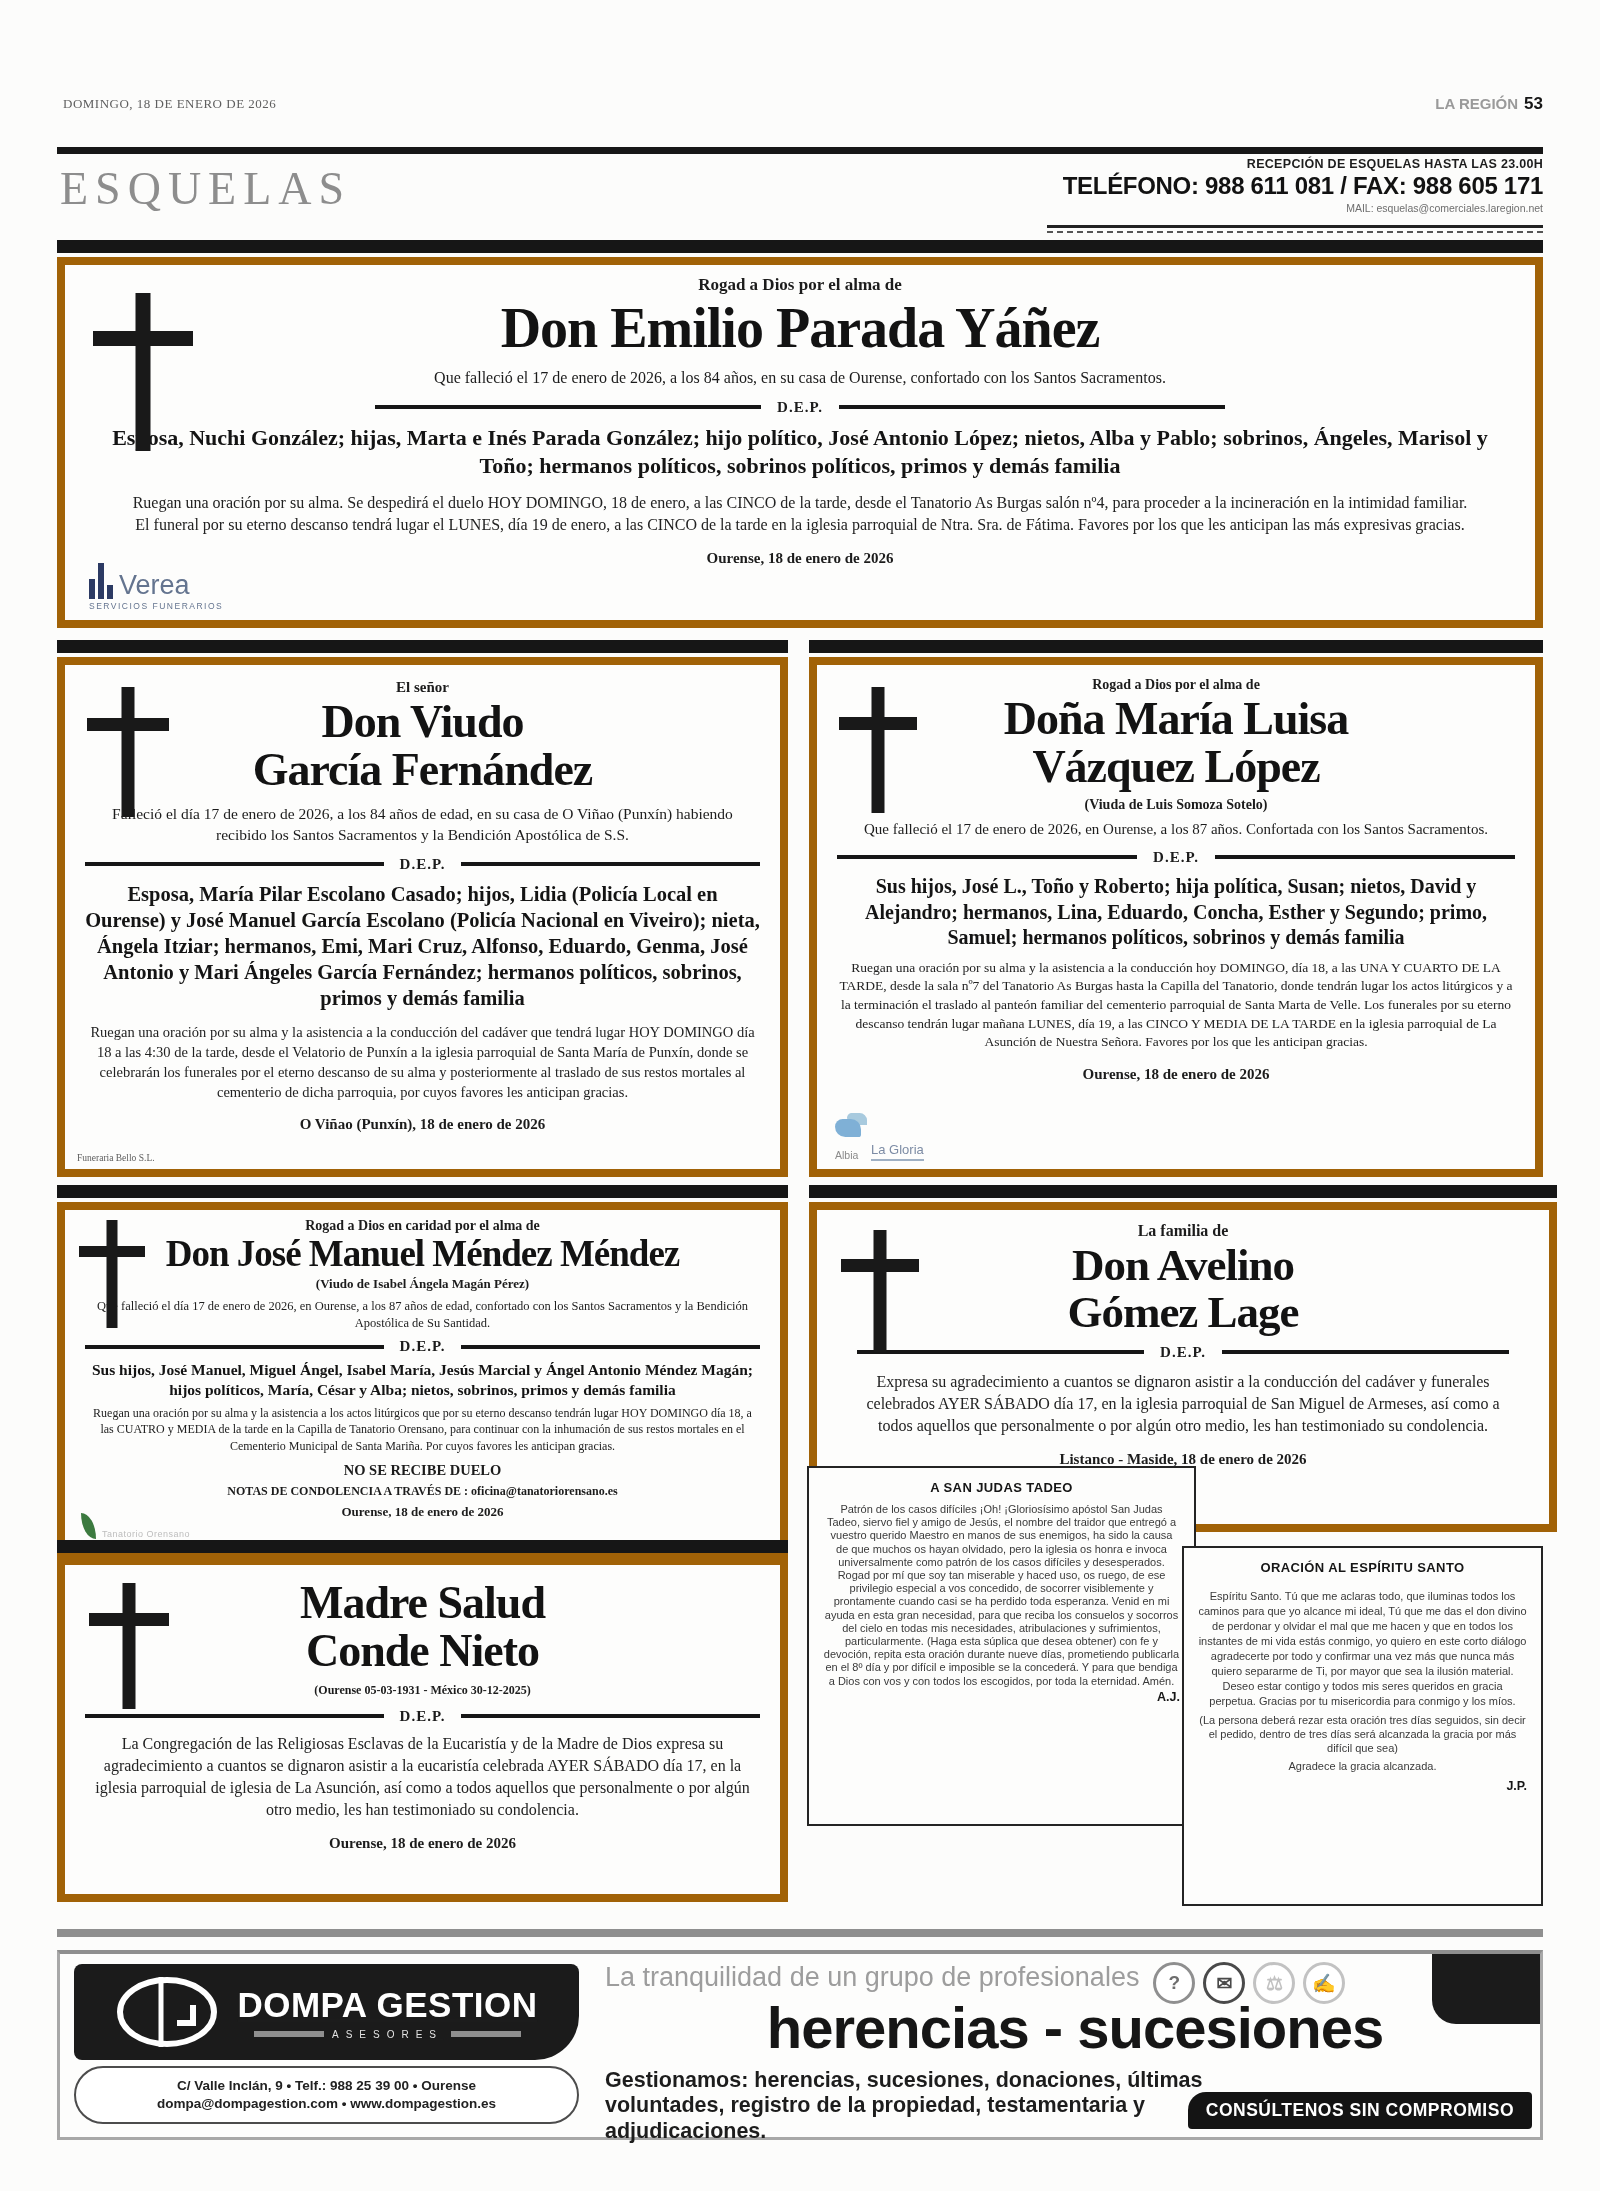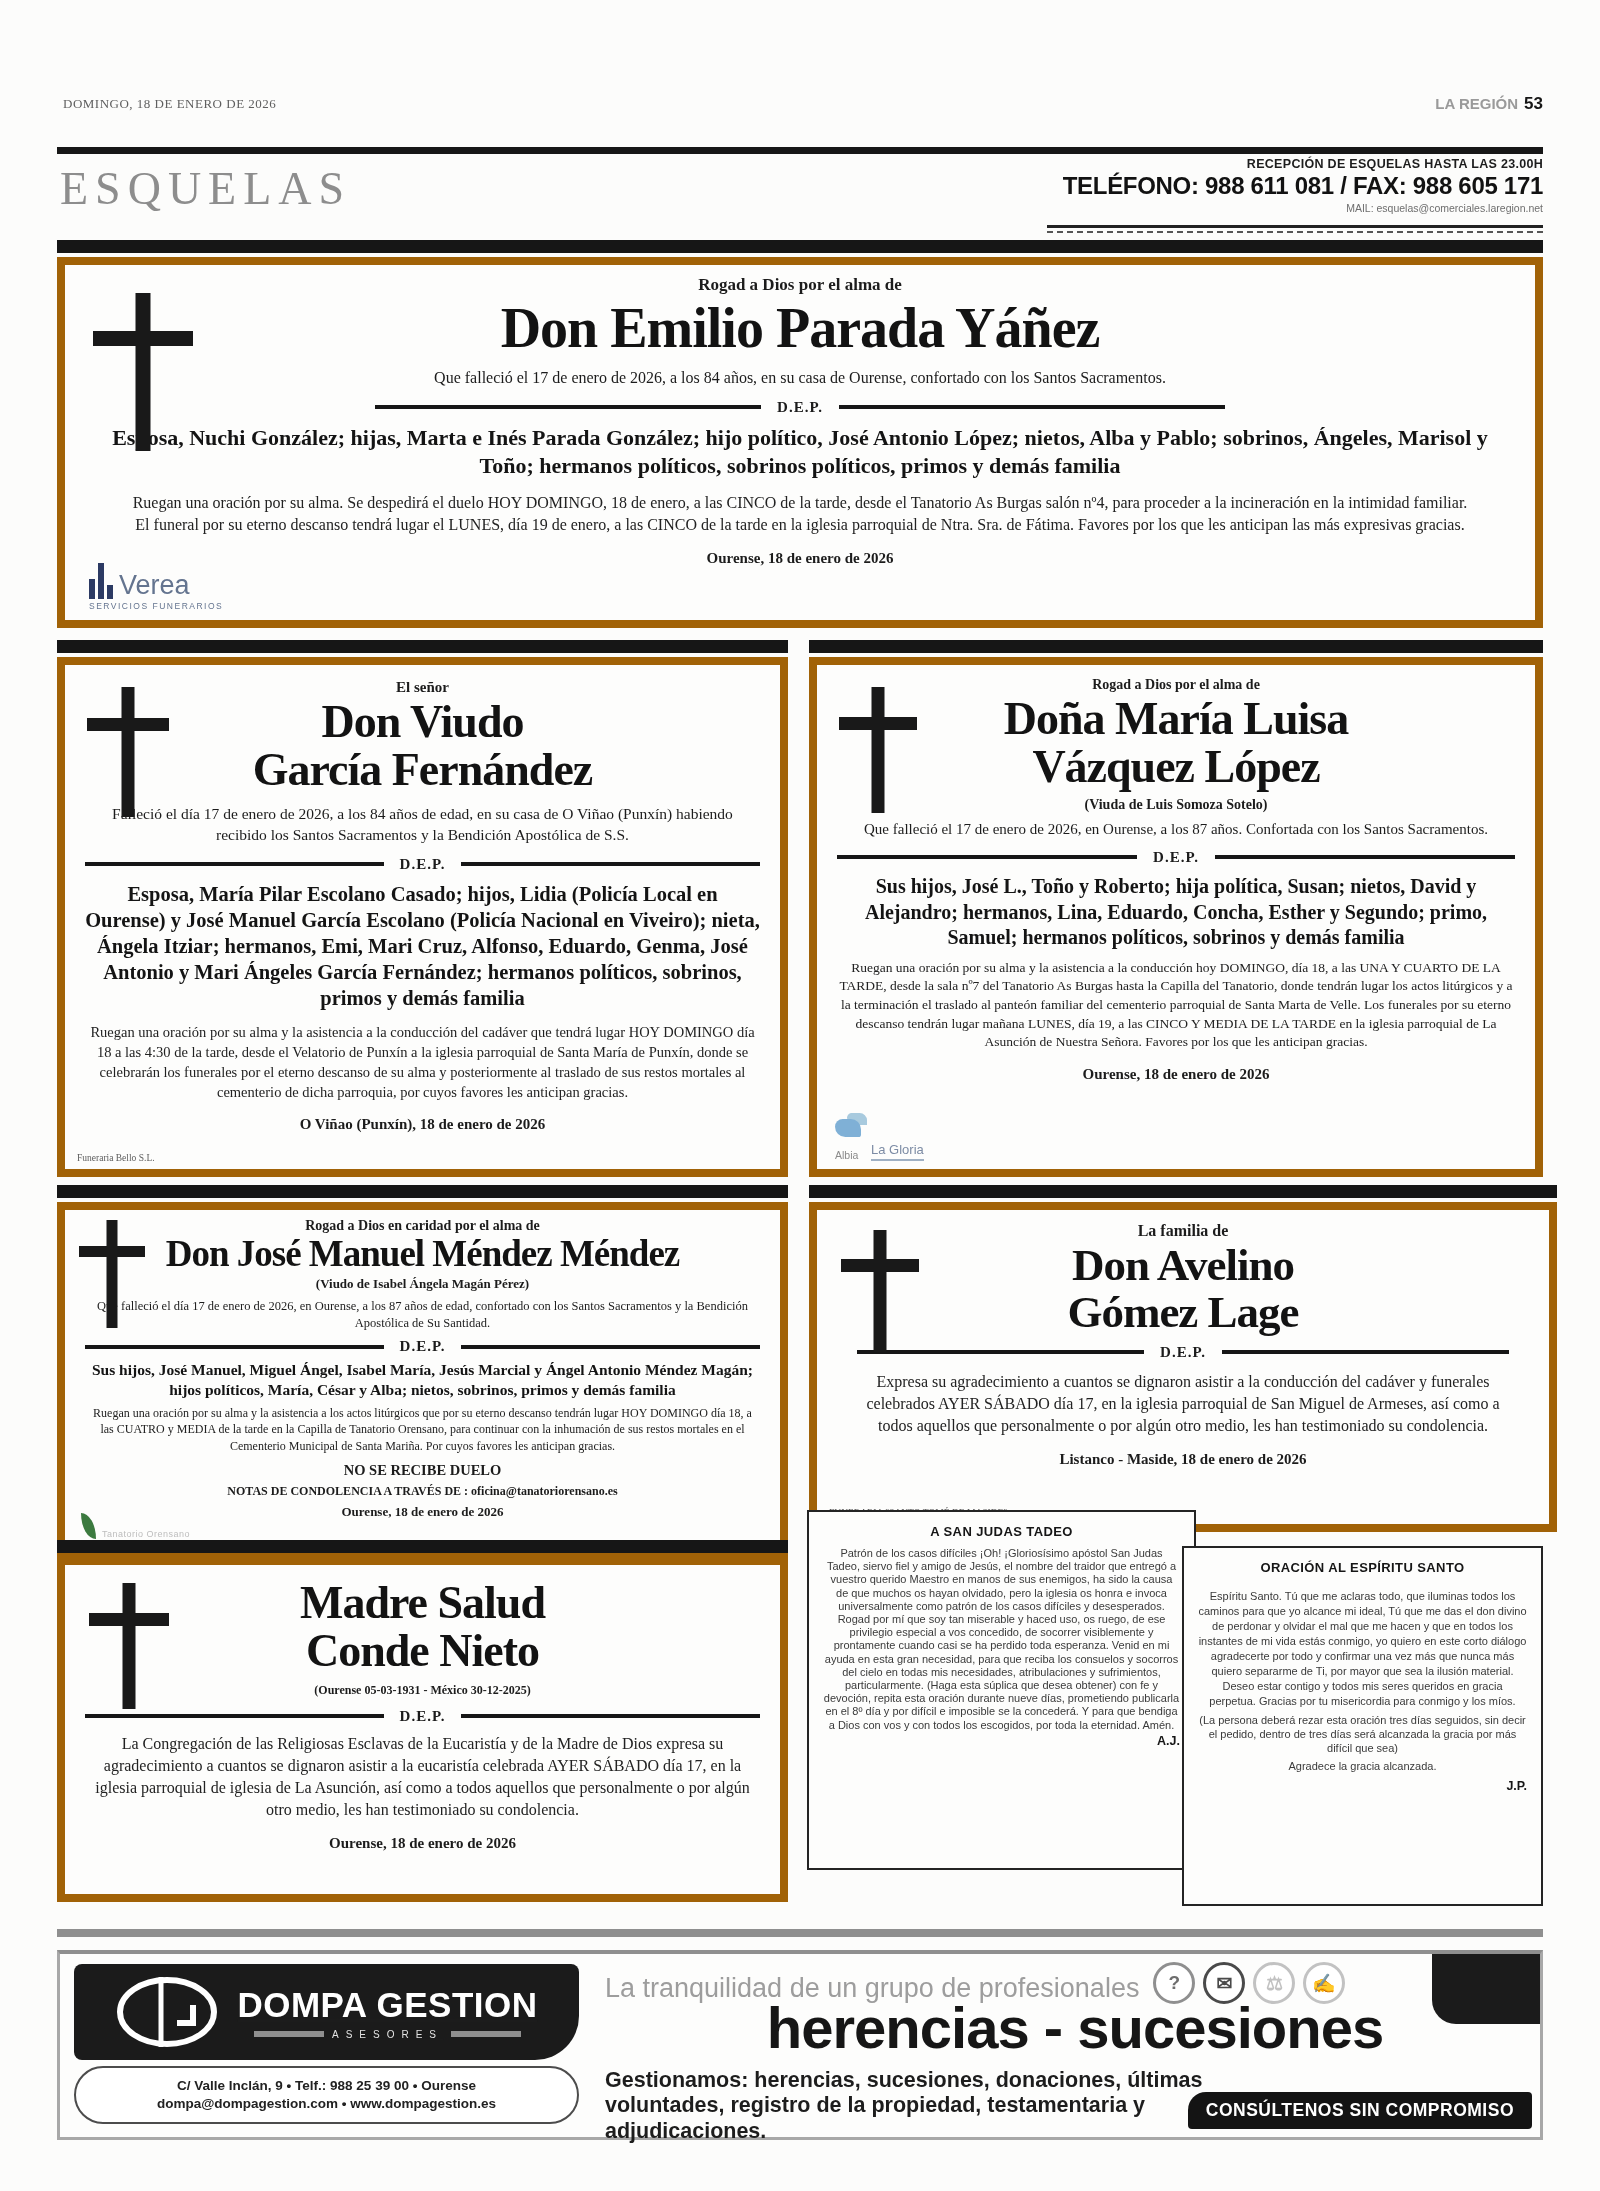--- a/index.html
+++ b/index.html
@@ -104,21 +104,21 @@
   #ob-madresalud .nbox{min-height:345px;padding-top:14px;}
   #ob-madresalud .cross{left:24px;top:18px;width:80px;height:126px;}
   #ob-madresalud .cross .cv{width:13px}#ob-madresalud .cross .ch{height:13px}
   #ob-madresalud .oname{font-size:46px;}
   #ob-madresalud .osub{font-size:12px;margin-top:8px;}
   #ob-madresalud .onotice{font-size:16px;margin-top:8px;text-align:center;}
 
   
   .prayer{position:absolute;border:2px solid #242424;background:#fdfdfc;box-sizing:border-box;
           font-family:"Liberation Sans",sans-serif;padding:12px 14px;text-align:center;overflow:hidden;}
-  #prayer-judas{left:807px;top:1510px;width:389px;height:360px;}
+  #prayer-judas{left:807px;top:1466px;width:389px;height:360px;}
   #prayer-espiritu{left:1182px;top:1546px;width:361px;height:360px;}
   .prayer h4{margin:0 0 8px;font-size:13px;letter-spacing:.4px;color:#161616;}
   .prayer .pbody{font-size:11px;line-height:13.2px;color:#3a3a3a;text-align:center;}
   #prayer-espiritu .pbody{margin-top:14px;line-height:15px;}
   .prayer .pnote{font-size:11px;line-height:14px;color:#3a3a3a;margin-top:4px;}
   .prayer .psig{text-align:right;font-weight:bold;font-size:12.5px;color:#161616;margin-top:6px;}
   #prayer-judas .psig{margin-top:2px;}
 
   
   .verea{position:absolute;left:24px;bottom:10px;text-align:left;line-height:1;}
@@ -146,21 +146,21 @@
   .dompa-mark{flex:0 0 auto;}
   .dompa-texts{color:#fff;text-align:center;}
   .dompa-name{font-size:35px;font-weight:bold;letter-spacing:.5px;}
   .dompa-sub{font-size:10px;letter-spacing:7px;color:#e3e3e3;margin-top:4px;
       display:flex;align-items:center;gap:8px;justify-content:center;}
   .dompa-sub:before,.dompa-sub:after{content:"";height:6px;width:70px;background:#8f8f8f;}
   .ad-address-pill{position:absolute;left:14px;top:112px;width:505px;height:58px;box-sizing:border-box;
       border:2px solid #4c4c4c;border-radius:30px;background:#fff;display:flex;flex-direction:column;
       align-items:center;justify-content:center;line-height:1.3;}
   .ad-address{font-size:13.5px;font-weight:bold;color:#222;}
-  .ad-tagline{position:absolute;left:545px;top:8px;font-size:27px;color:#9d9d9d;white-space:nowrap;display:flex;align-items:flex-end;gap:14px;}
+  .ad-tagline{position:absolute;left:545px;top:8px;font-size:27px;color:#9d9d9d;white-space:nowrap;display:flex;align-items:flex-start;gap:14px;}
   .ad-icons{display:flex;gap:8px;}
   .ad-icon{width:36px;height:36px;border-radius:50%;border:3px solid #8f8f8f;color:#6e6e6e;
       display:flex;align-items:center;justify-content:center;font-size:19px;font-weight:bold;background:#fff;}
   .ad-icon.dark{border-color:#4a4a4a;color:#4a4a4a;}
   .ad-icon.faint{border-color:#c2c2c2;color:#c2c2c2;}
   .ad-notch{position:absolute;right:0;top:0;width:108px;height:70px;background:#1b1b1b;border-radius:0 0 0 24px;}
   .ad-headline{position:absolute;left:540px;top:40px;width:950px;text-align:center;
       font-size:58px;font-weight:bold;letter-spacing:-1px;color:#161616;}
   .ad-services{position:absolute;left:545px;top:114px;width:650px;font-size:21.5px;font-weight:bold;
       line-height:1.18;color:#1d1d1d;}

